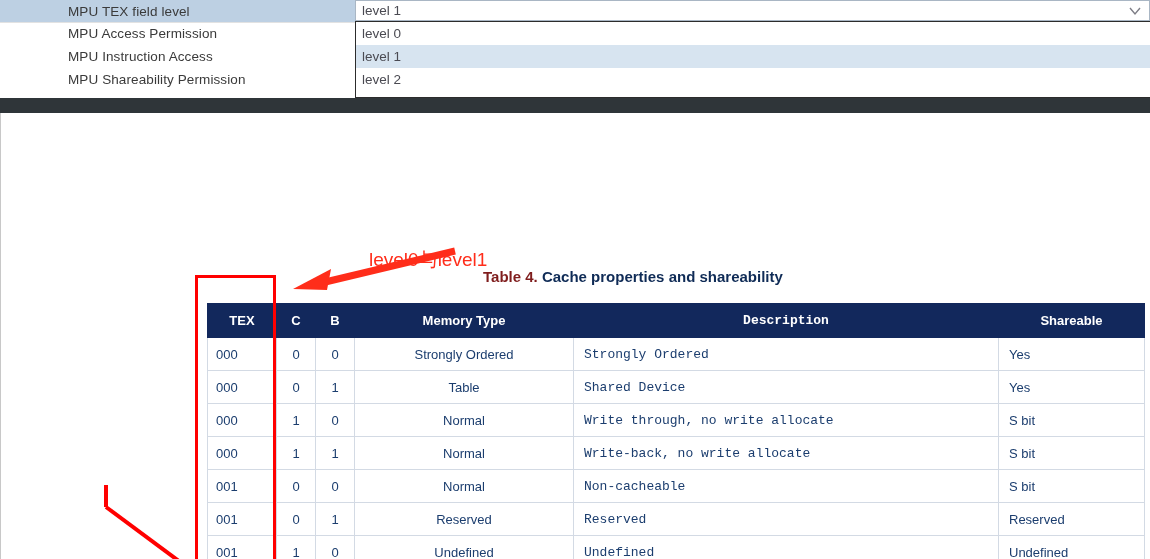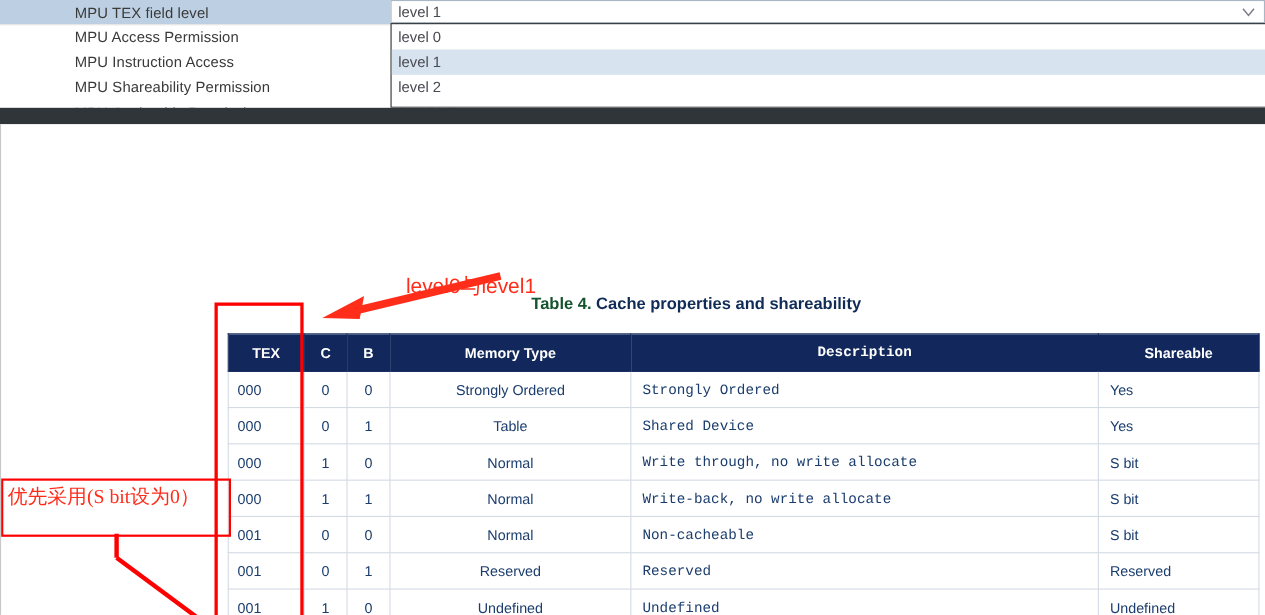--- a/index.html
+++ b/index.html
@@ -119,21 +119,21 @@
   }
 
   
   #table-caption {
     position: absolute;
     left: 482px; top: 155px;
     font-size: 15px;
     font-weight: bold;
     white-space: nowrap;
   }
-  #caption-number { color: #14532d; }
+  #caption-number { color: #7f1d1d; }
   #caption-text { color: #0f2b56; margin-top: 24px; }
 
   
   #data-table {
     position: absolute;
     left: 206px; top: 190px;
     width: 931px;
     border-collapse: collapse;
     table-layout: fixed;
     font-size: 13px;
@@ -337,22 +337,19 @@
   </table>
 
   <div id="ann-red-rect"></div>
 
   <div id="ann-top-text">level0与level1</div>
   <svg id="ann-top-arrow" viewBox="0 0 170 56">
     <path d="M168 8 L34 40" stroke="#ff2d1a" stroke-width="7" fill="none"></path>
     <path d="M6 46 L44 26 L40 47 Z" fill="#ff2d1a"></path>
   </svg>
 
-  <div id="ann-left-box">
-    <div id="ann-left-text">优先采用(S bit设为0）</div>
-  </div>
   <svg id="ann-left-arrow" viewBox="0 0 115 100">
     <path d="M9 0 L9 22" stroke="#ff0000" stroke-width="4" fill="none"></path>
     <path d="M9 22 L98 88" stroke="#ff0000" stroke-width="4" fill="none"></path>
     <path d="M110 92 L84 78 L92 96 Z" fill="#ff0000"></path>
     <path d="M80 90 L108 90" stroke="#ff0000" stroke-width="4" fill="none"></path>
   </svg>
 </div>
 
 </body></html>

